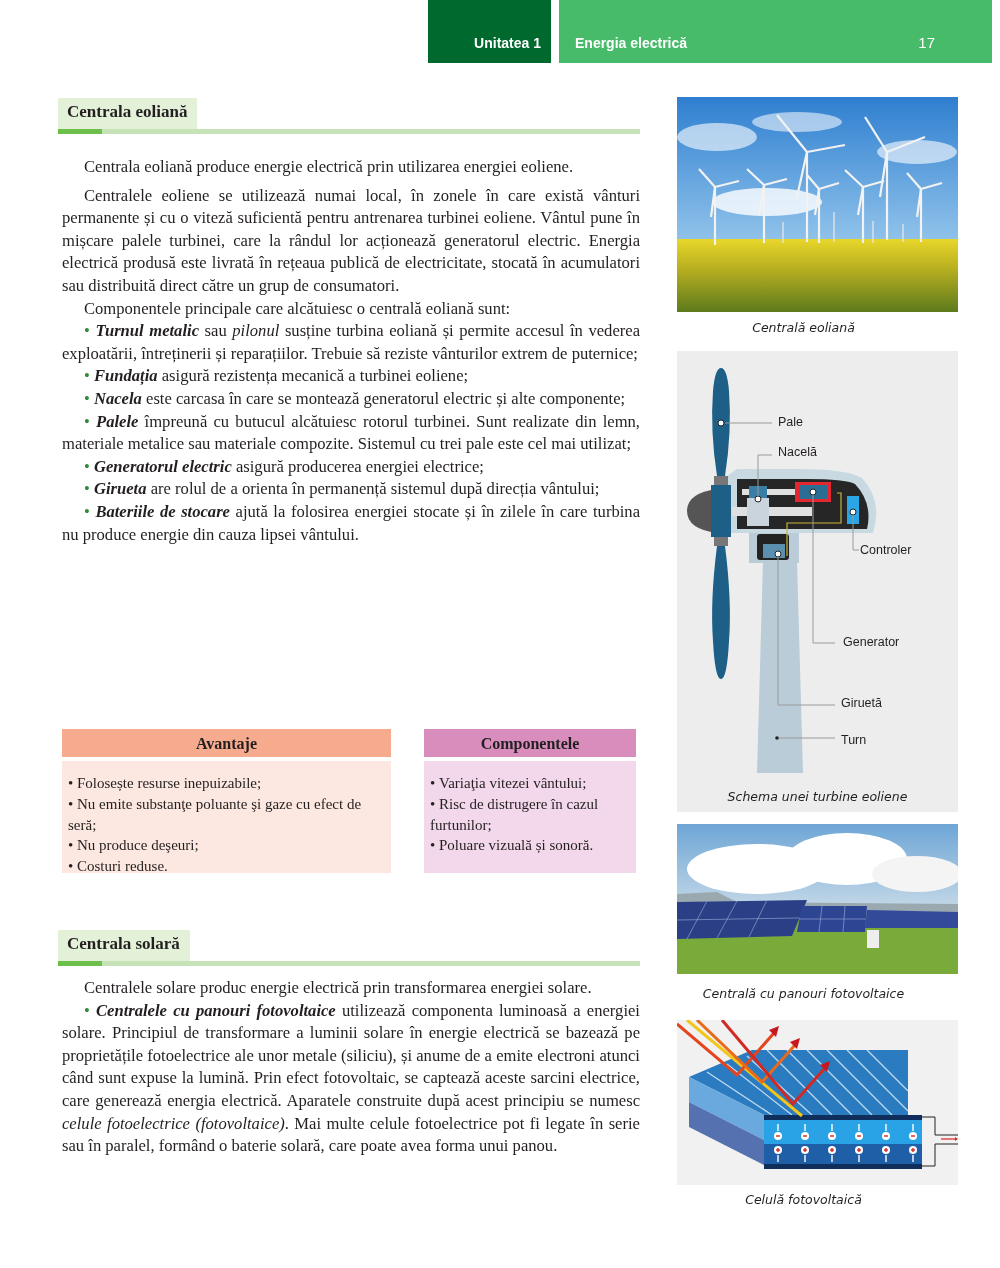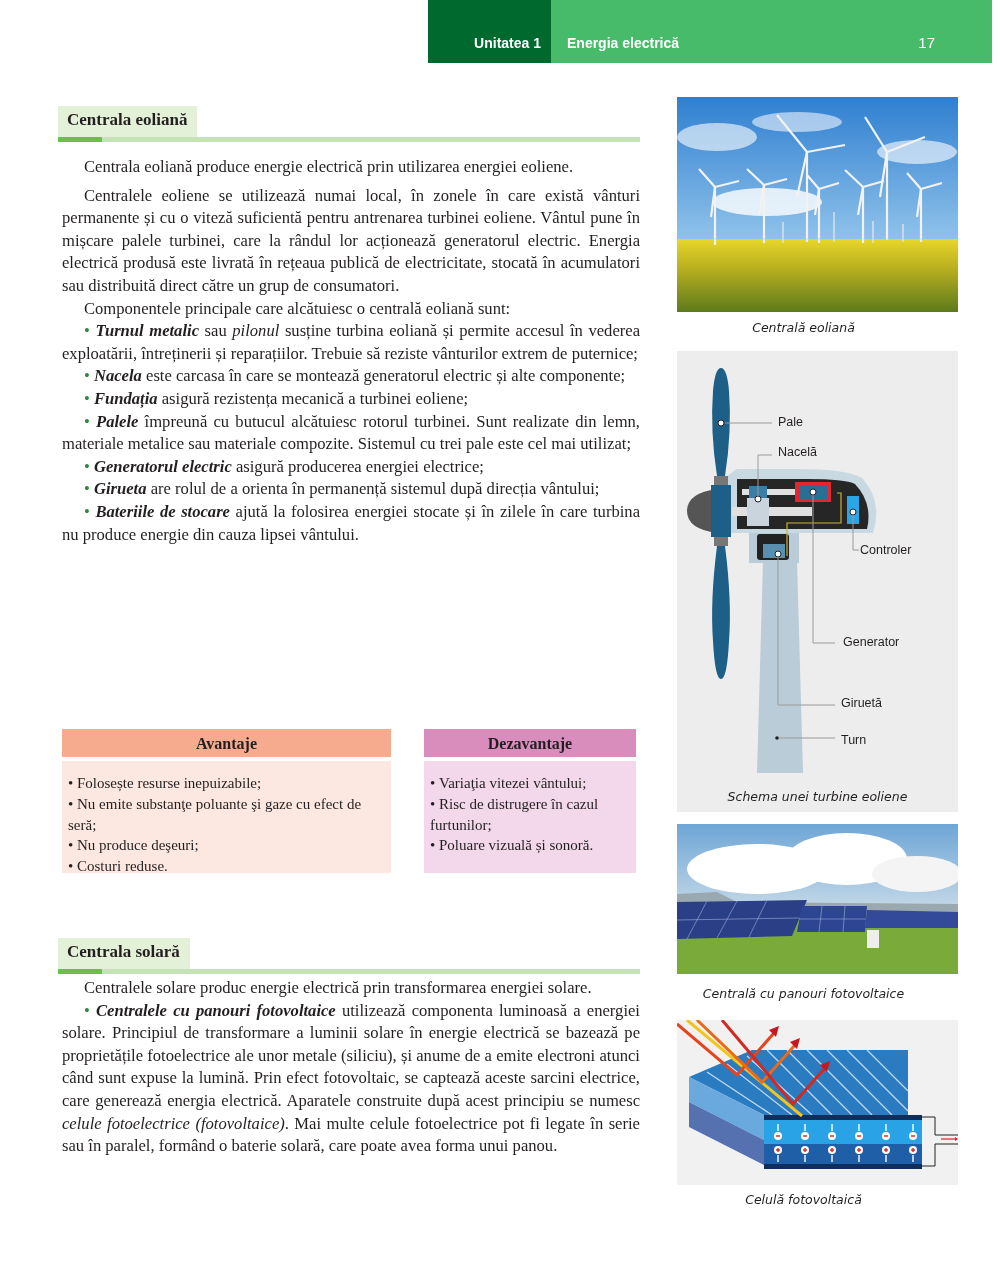--- a/index.html
+++ b/index.html
@@ -2,25 +2,25 @@
 <html><head>
 <meta charset="utf-8">
 <style>
   * { box-sizing: border-box; margin: 0; padding: 0; }
   html, body { width: 1000px; height: 1268px; background: #ffffff; overflow: hidden; }
   body { position: relative; font-family: "DejaVu Serif", "Liberation Serif", serif; color: #231f20; }
 
   
   .hdr { position: absolute; top: 0; left: 428px; width: 564px; height: 48px; display: flex; text-align: right; }
   .hdr-unit { width: 123px; height: 63px; background: #00692e; color: #fff; font-family: "Liberation Sans", sans-serif; font-weight: bold; font-size: 14px; display: flex; align-items: flex-end; justify-content: flex-end; padding: 0 10px 12px 0; }
-  .hdr-topic { flex: 1; height: 63px; background: #47bb6a; color: #fff; font-family: "Liberation Sans", sans-serif; font-weight: bold; font-size: 14px; display: flex; align-items: flex-end; justify-content: space-between; padding: 0 57px 12px 16px; }
+  .hdr-topic { flex: 1; height: 63px; background: #47bb6a; color: #fff; font-family: "Liberation Sans", sans-serif; font-weight: bold; font-size: 14px; display: flex; align-items: flex-end; justify-content: space-between; padding: 0 57px 12px 16px; margin-left: 8px; }
   .hdr-page { font-weight: normal; font-size: 15px; }
 
   
-  .sec { position: absolute; left: 58px; width: 582px; height: 36px; margin-top: 8px; }
+  .sec { position: absolute; left: 58px; width: 582px; height: 36px; }
   .sec-label { position: absolute; left: 0; top: 0; height: 31px; padding: 4px 10px 0 9px; background: #e3f1d8; font-family: "Liberation Serif", serif; font-weight: bold; font-size: 17px; color: #231f20; }
   .sec-line { position: absolute; left: 0; right: 0; bottom: 0; height: 5px; background: #c5e3b6; }
   .sec-accent { position: absolute; left: 0; bottom: 0; width: 44px; height: 5px; background: #6dbf4b; }
 
   
   .txt { position: absolute; left: 62px; width: 578px; font-family: "Liberation Serif", serif; font-size: 16.6px; line-height: 22.6px; text-align: justify; color: #231f20; }
   .txt p { margin: 0; }
   .ind { text-indent: 22px; }
   .gap { margin-top: 6px !important; }
   .bul::before { content: "\2022\00a0"; color: #2f8a3b; }
@@ -59,39 +59,39 @@
   <div class="sec-label">Centrala eoliană</div>
   <div class="sec-line"></div>
   <div class="sec-accent"></div>
 </div>
 
 <div class="txt" style="top:156px;">
   <p class="ind">Centrala eoliană produce energie electrică prin utilizarea energiei eoliene.</p>
   <p class="ind gap">Centralele eoliene se utilizează numai local, în zonele în care există vânturi permanente și cu o viteză suficientă pentru antrenarea turbinei eoliene. Vântul pune în mișcare palele turbinei, care la rândul lor acționează generatorul electric. Energia electrică produsă este livrată în rețeaua publică de electricitate, stocată în acumulatori sau distribuită direct către un grup de consumatori.</p>
   <p class="ind">Componentele principale care alcătuiesc o centrală eoliană sunt:</p>
   <p class="ind bul"><span class="bi">Turnul metalic</span><span> sau </span><span class="it">pilonul</span><span> susține turbina eoliană și permite accesul în vederea exploatării, întreținerii și reparațiilor. Trebuie să reziste vânturilor extrem de puternice;</span></p>
+  <p class="ind bul"><span class="bi">Fundația</span><span> asigură rezistența mecanică a turbinei eoliene;</span></p>
   <p class="ind bul"><span class="bi">Nacela</span><span>  este carcasa în care se montează generatorul electric și alte componente;</span></p>
-  <p class="ind bul"><span class="bi">Fundația</span><span> asigură rezistența mecanică a turbinei eoliene;</span></p>
   <p class="ind bul"><span class="bi">Palele</span><span> împreună cu butucul alcătuiesc rotorul turbinei. Sunt realizate din lemn, materiale metalice sau materiale compozite. Sistemul cu trei pale este cel mai utilizat;</span></p>
   <p class="ind bul"><span class="bi">Generatorul electric</span><span> asigură producerea energiei electrice;</span></p>
   <p class="ind bul"><span class="bi">Girueta</span><span> are rolul de a orienta în permanență sistemul după direcția vântului;</span></p>
   <p class="ind bul"><span class="bi">Bateriile de stocare</span><span> ajută la folosirea energiei stocate și în zilele în care turbina nu produce energie din cauza lipsei vântului.</span></p>
 </div>
 
 <div class="box pros">
   <div class="box-h">Avantaje</div>
   <div class="box-b">
     <p>Folosește resurse inepuizabile;</p>
     <p>Nu emite substanţe poluante şi gaze cu efect de seră;</p>
     <p>Nu produce deşeuri;</p>
     <p>Costuri reduse.</p>
   </div>
 </div>
 <div class="box cons">
-  <div class="box-h">Dezavantaje</div>
+  <div class="box-h">Componentele</div>
   <div class="box-b">
     <p>Variaţia vitezei vântului;</p>
     <p>Risc de distrugere în cazul furtunilor;</p>
     <p>Poluare vizuală și sonoră.</p>
   </div>
 </div>
 
 <div class="sec" style="top:930px;">
   <div class="sec-label">Centrala solară</div>
   <div class="sec-line"></div>

